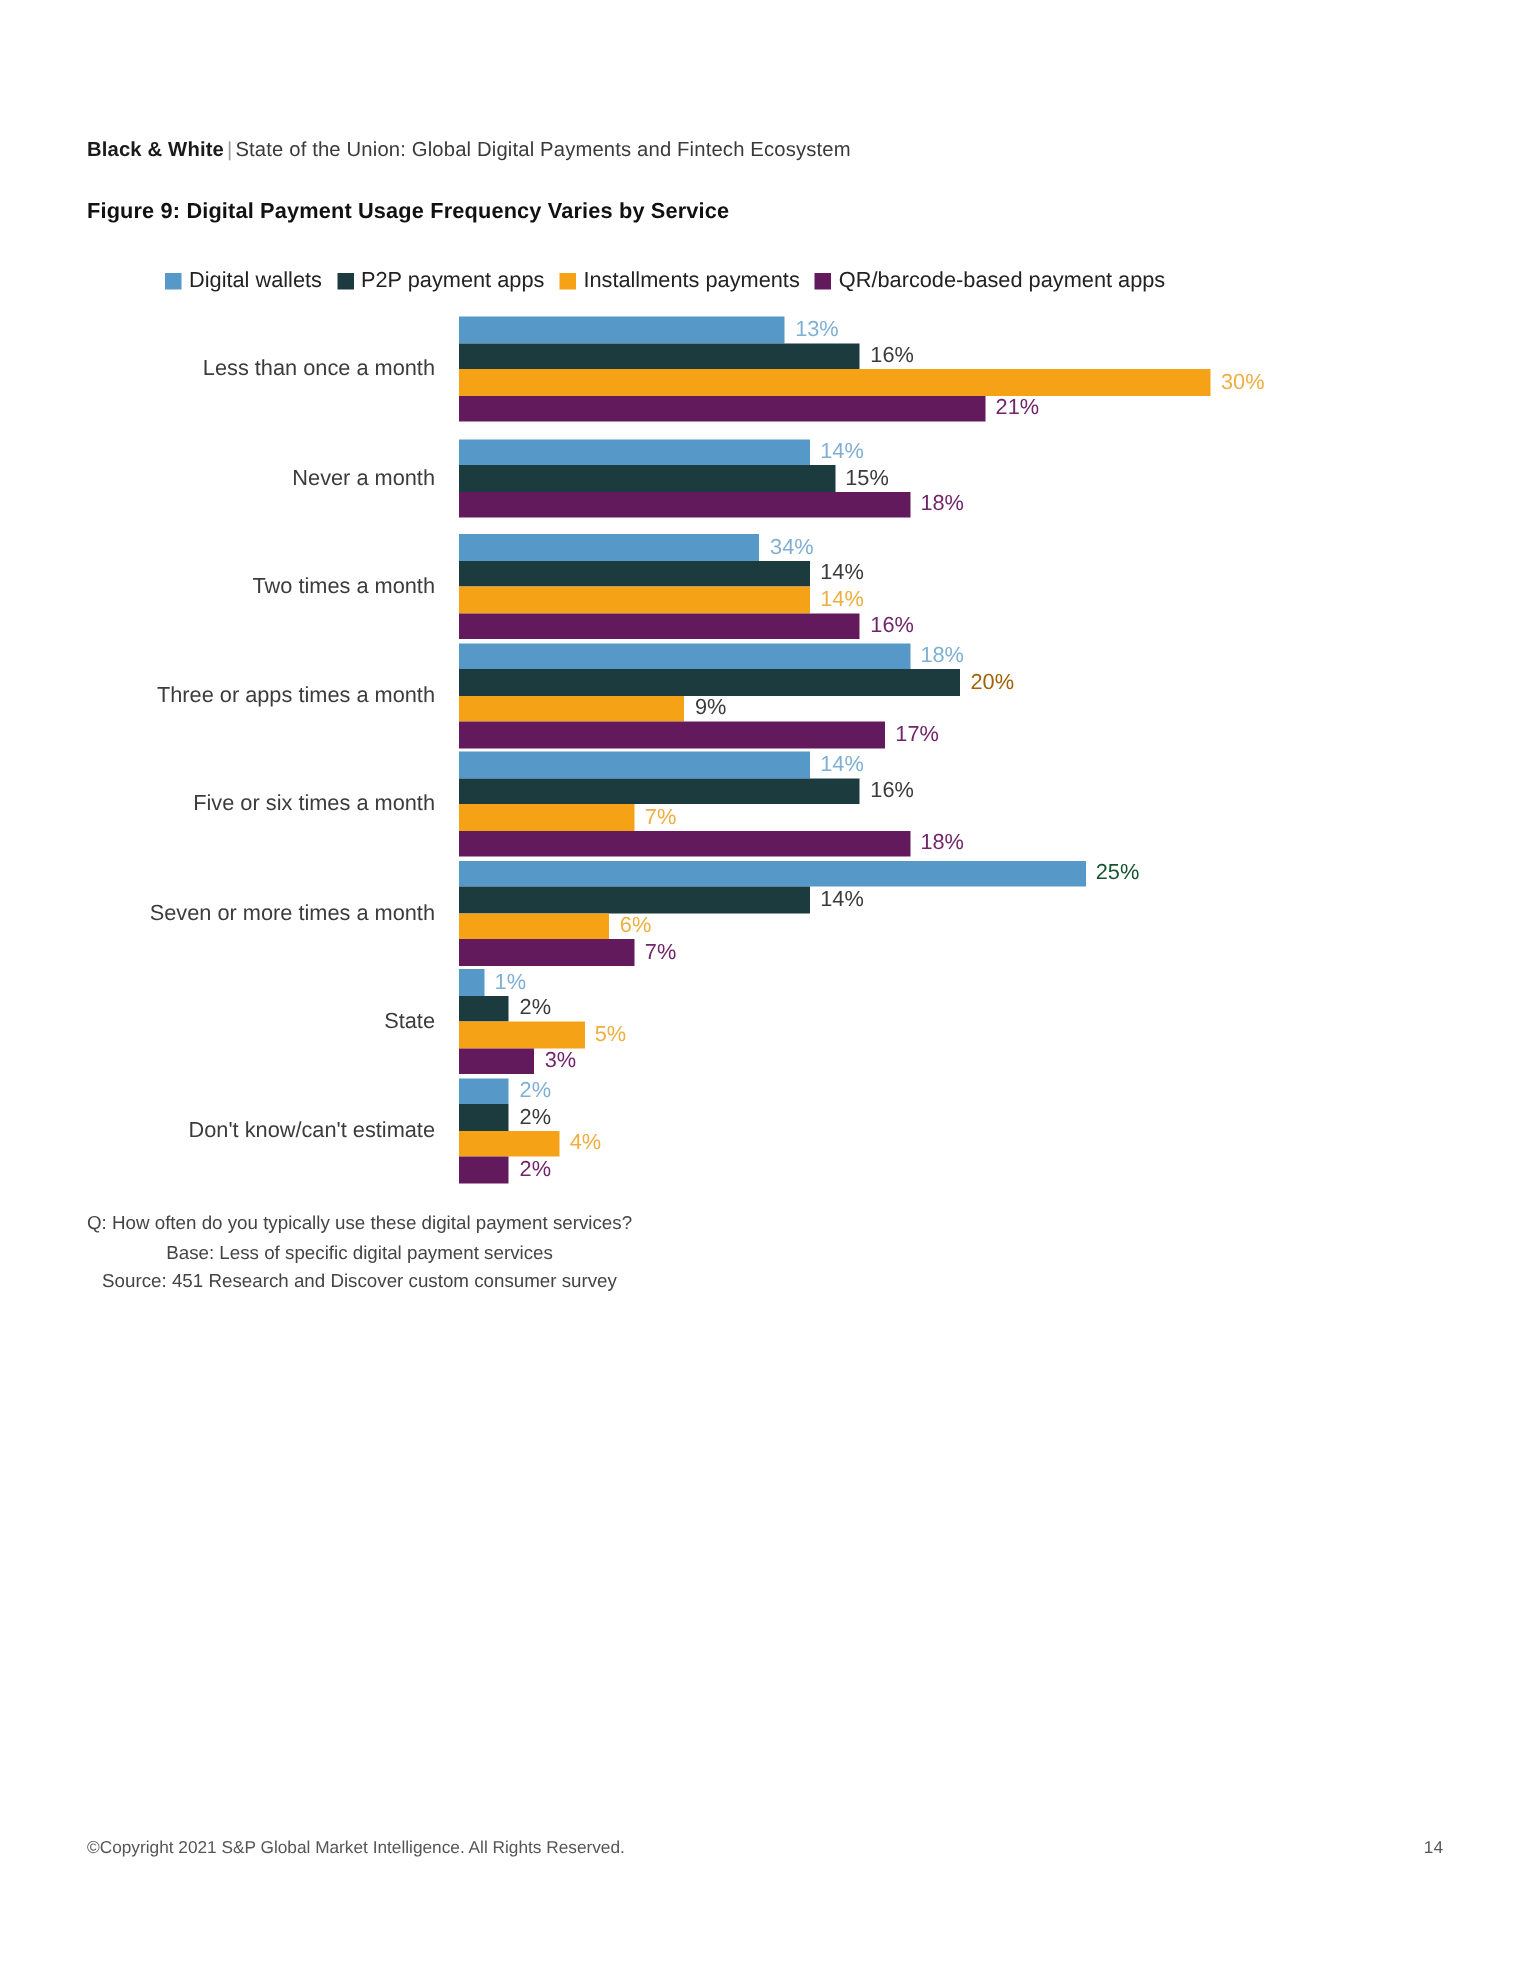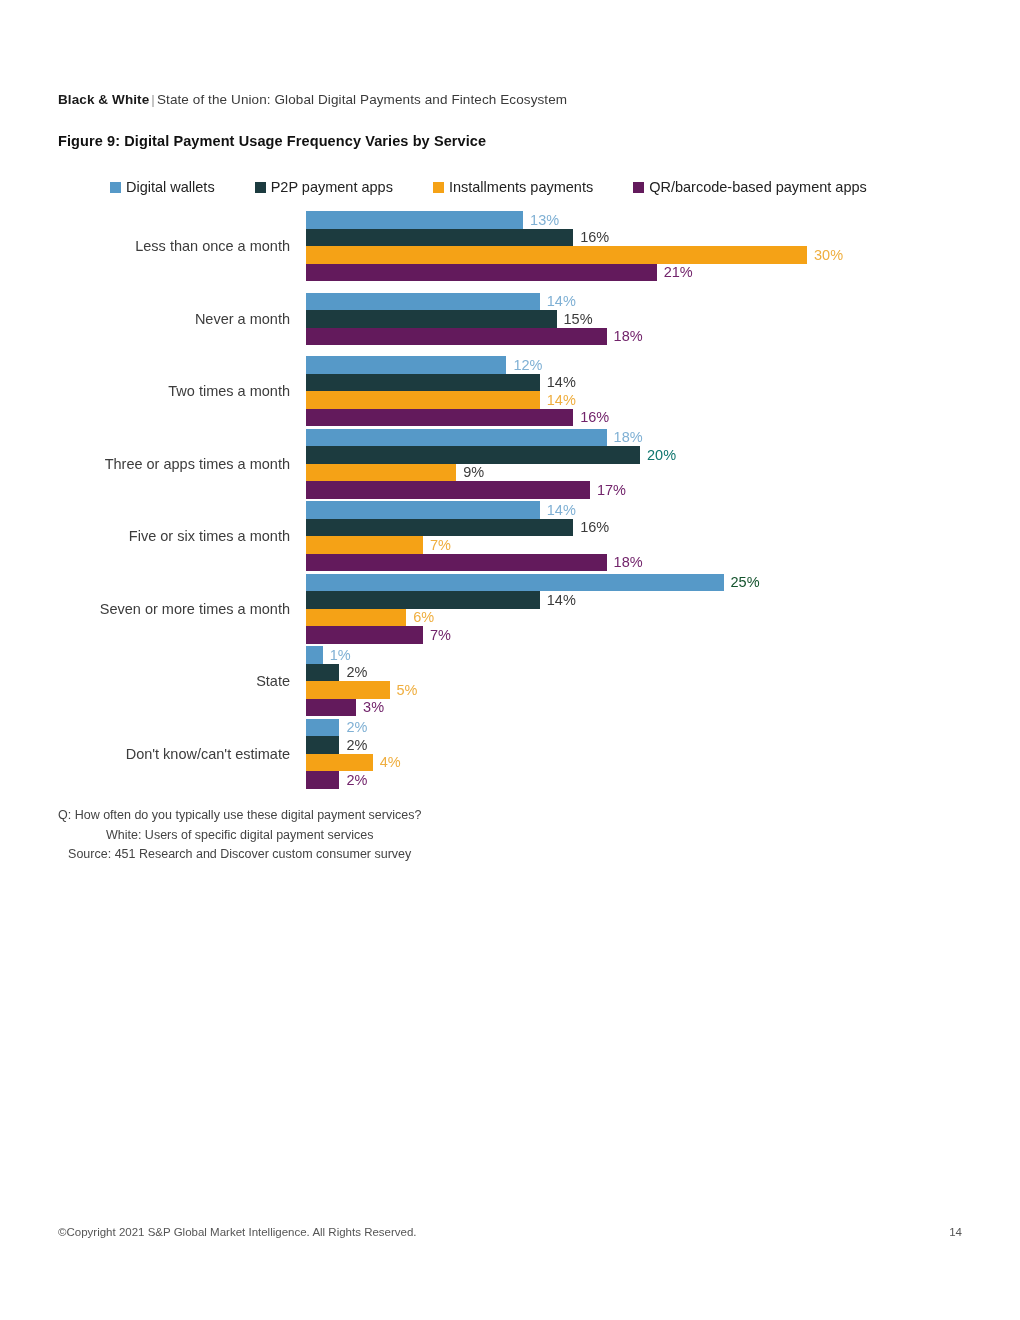--- a/index.html
+++ b/index.html
@@ -48,21 +48,21 @@
     white-space: nowrap;
   }
 
   
   .legend {
     position: absolute;
     left: 110px;
     top: 179px;
     display: flex;
     align-items: center;
-    gap: 40px;
+    gap: 10px;
     font-size: 14.5px;
     color: #222222;
     white-space: nowrap;
   }
   .legend-item {
     display: flex;
     align-items: center;
     gap: 5px;
   }
   .legend-swatch {
@@ -210,21 +210,21 @@
           <div class="bar" title="QR/barcode-based payment apps - Once a month: 18%" style="background: rgb(99, 26, 92); width: 300.6px;"></div>
           <span class="bar-value" style="color: rgb(114, 36, 107);">18%</span>
         </div>
       </div>
     </div>
     <div class="cat-group">
       <div class="cat-label">Two times a month</div>
       <div class="bars">
         <div class="bar-row">
           <div class="bar" title="Digital wallets - Two times a month: 12%" style="background: rgb(86, 153, 200); width: 200.4px;"></div>
-          <span class="bar-value" style="color: rgb(127, 176, 212);">12%</span>
+          <span class="bar-value" style="color: rgb(127, 176, 212);">34%</span>
         </div>
         <div class="bar-row">
           <div class="bar" title="P2P payment apps - Two times a month: 14%" style="background: rgb(28, 59, 63); width: 233.8px;"></div>
           <span class="bar-value" style="color: rgb(59, 59, 59);">14%</span>
         </div>
         <div class="bar-row">
           <div class="bar" title="Installments payments - Two times a month: 14%" style="background: rgb(245, 162, 22); width: 233.8px;"></div>
           <span class="bar-value" style="color: rgb(239, 174, 63);">14%</span>
         </div>
         <div class="bar-row">
@@ -235,21 +235,21 @@
     </div>
     <div class="cat-group">
       <div class="cat-label">Three or apps times a month</div>
       <div class="bars">
         <div class="bar-row">
           <div class="bar" title="Digital wallets - Three or four times a month: 18%" style="background: rgb(86, 153, 200); width: 300.6px;"></div>
           <span class="bar-value" style="color: rgb(127, 176, 212);">18%</span>
         </div>
         <div class="bar-row">
           <div class="bar" title="P2P payment apps - Three or four times a month: 20%" style="background: rgb(28, 59, 63); width: 334px;"></div>
-          <span class="bar-value" style="color: #0f766e;">20%</span>
+          <span class="bar-value" style="color: #a16207;">20%</span>
         </div>
         <div class="bar-row">
           <div class="bar" title="Installments payments - Three or four times a month: 9%" style="background: rgb(245, 162, 22); width: 150.3px;"></div>
           <span class="bar-value" style="color: rgb(59, 59, 59);">9%</span>
         </div>
         <div class="bar-row">
           <div class="bar" title="QR/barcode-based payment apps - Three or four times a month: 17%" style="background: rgb(99, 26, 92); width: 283.9px;"></div>
           <span class="bar-value" style="color: rgb(114, 36, 107);">17%</span>
         </div>
       </div>
@@ -335,20 +335,20 @@
         <div class="bar-row">
           <div class="bar" title="QR/barcode-based payment apps - Don't know/can't estimate: 2%" style="background: rgb(99, 26, 92); width: 33.4px;"></div>
           <span class="bar-value" style="color: rgb(114, 36, 107);">2%</span>
         </div>
       </div>
     </div>
   </div>
 
 <div class="footnotes">
   <div>Q: How often do you typically use these digital payment services?</div>
-  <div>White: Users of specific digital payment services</div>
+  <div>Base: Less of specific digital payment services</div>
   <div>Source: 451 Research and Discover custom consumer survey</div>
 </div>
 
 <div class="page-footer">
   <span>©Copyright 2021 S&amp;P Global Market Intelligence. All Rights Reserved.</span>
   <span class="pageno">14</span>
 </div>
 
 </body></html>

